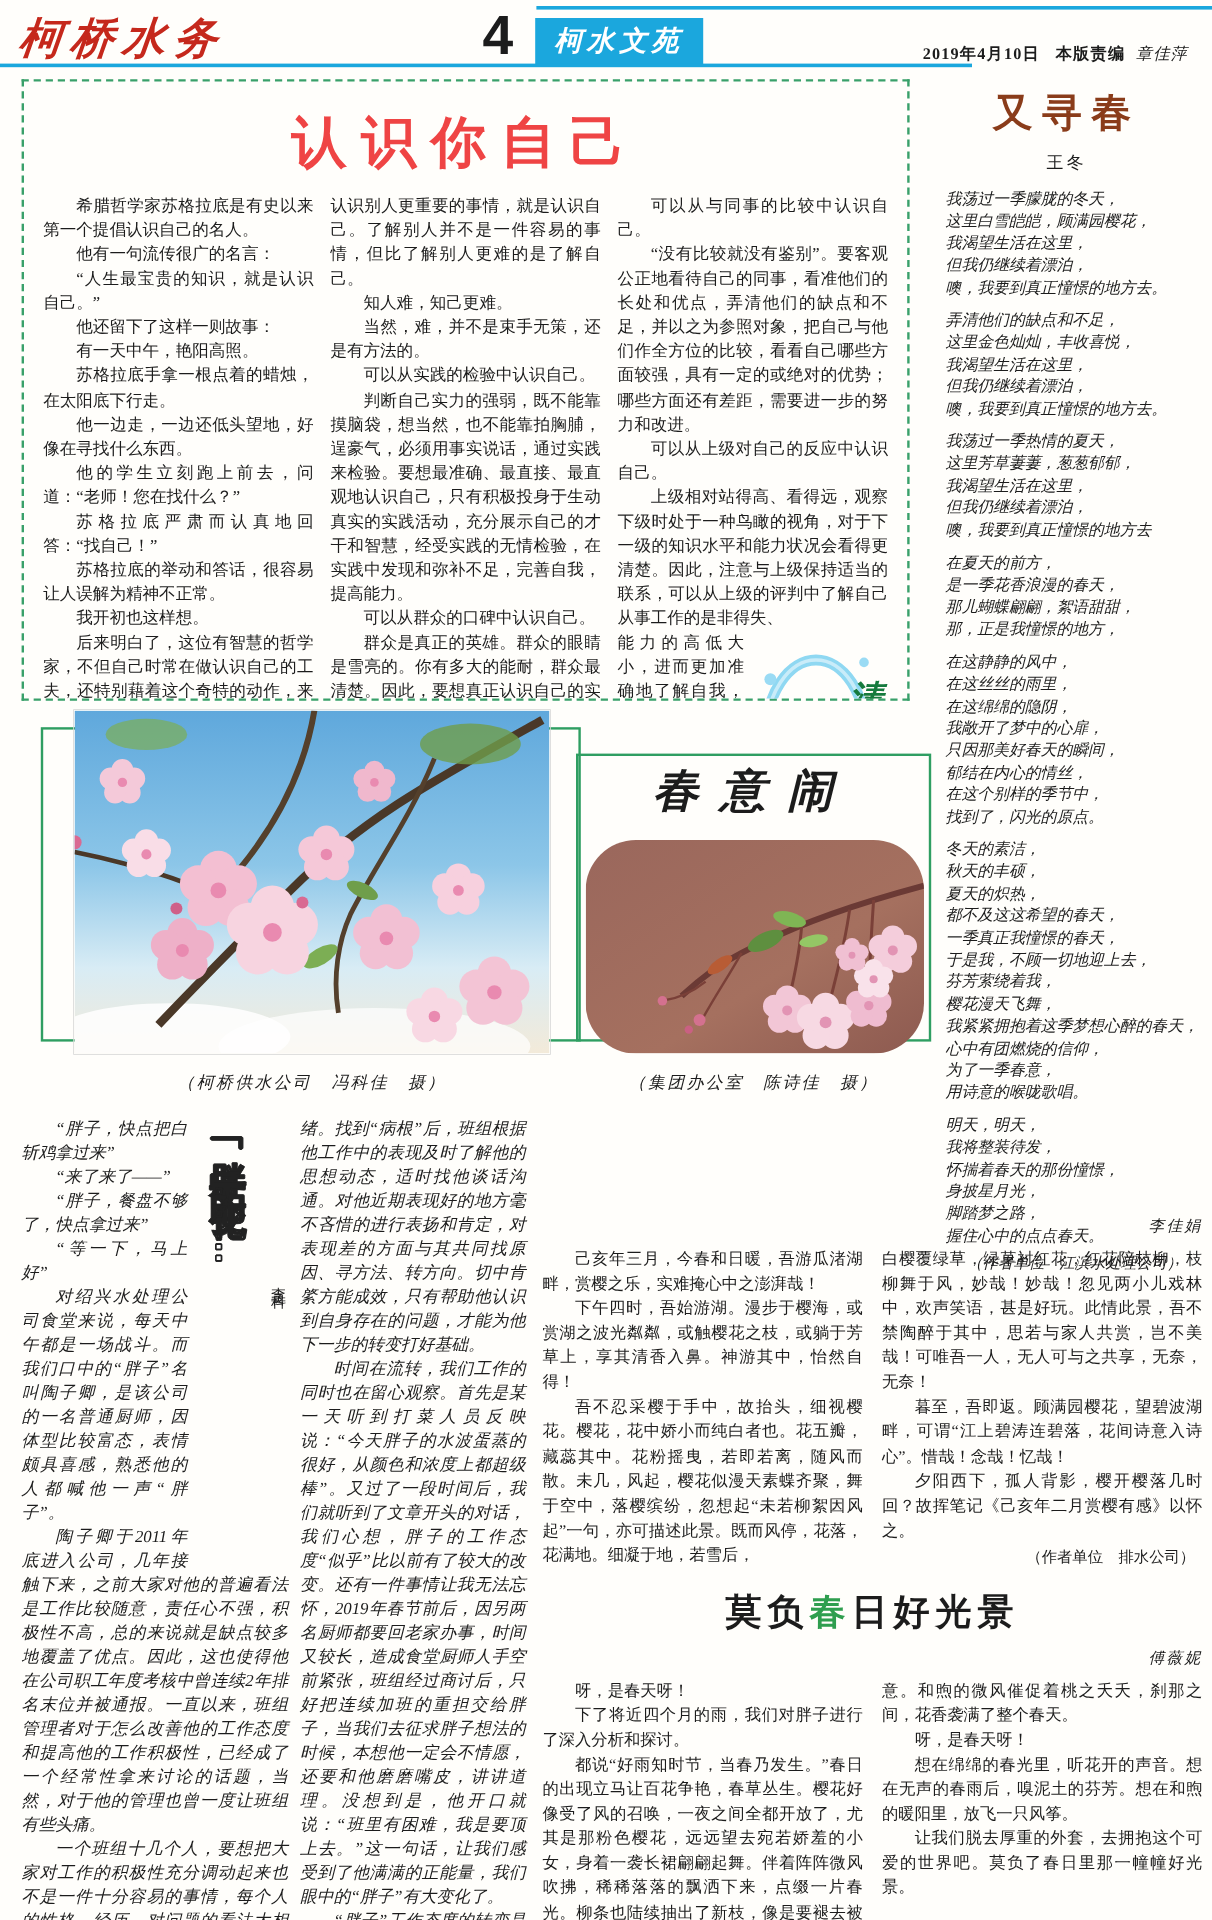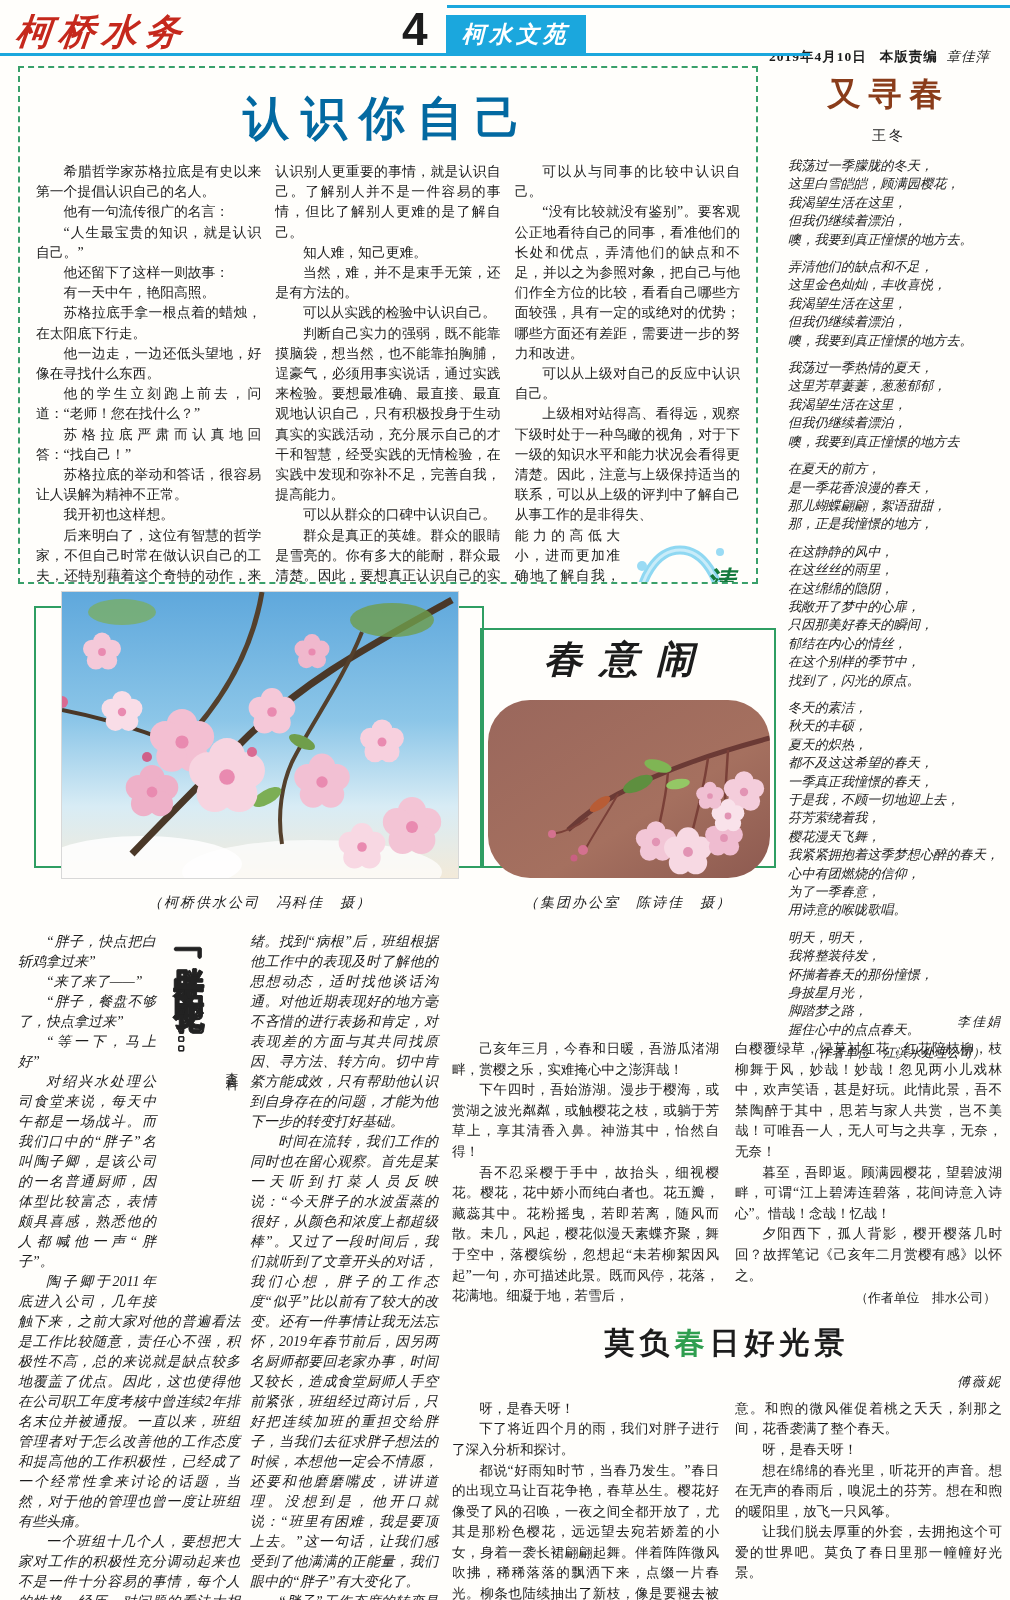--- a/index.html
+++ b/index.html
@@ -8,29 +8,29 @@
   [data-interactable]{cursor:default;}
 
   
   .masthead{position:absolute;left:16px;top:8px;font-size:36px;font-weight:bold;font-style:italic;
             color:#c5281c;letter-spacing:7px;font-family:"Liberation Serif",serif;transform:skewX(-6deg);}
   .hdr-line-top{position:absolute;left:447px;top:5px;width:563px;height:3px;background:#1ba7dd;}
   .page-num{position:absolute;left:402px;top:2px;font-size:46px;font-weight:bold;
             font-family:"Liberation Sans",sans-serif;}
   .section-box{position:absolute;left:446px;top:15px;background:#1ba7dd;color:#fff;
                font-size:23px;font-weight:bold;font-style:italic;padding:4px 16px 5px;letter-spacing:4px;}
-  .date-line{position:absolute;right:20px;top:48px;font-size:13.5px;font-weight:bold;letter-spacing:1px;}
+  .date-line{position:absolute;right:20px;top:36px;font-size:13.5px;font-weight:bold;letter-spacing:1px;}
   .date-line .editor-name{font-style:italic;font-weight:normal;}
   .hdr-line-bottom{position:absolute;left:0;top:53px;width:810px;height:3px;background:#1ba7dd;}
 
   
   .box-main{position:absolute;left:18px;top:66px;width:740px;height:518px;box-sizing:border-box;
             border:2px dashed #39a06a;background:#fffefb;overflow:hidden;}
   .main-title{text-align:center;margin-top:20px;font-family:"Liberation Sans",sans-serif;
-              font-weight:bold;font-size:46px;color:#0369a1;letter-spacing:12px;}
+              font-weight:bold;font-size:46px;color:#ef4444;letter-spacing:12px;}
   .main-author{text-align:center;font-size:14px;margin-top:14px;letter-spacing:4px;}
   .cols3{display:flex;gap:14px;padding:12px 16px 0;}
   .cols3 .col{flex:1;font-size:13.8px;line-height:20.2px;text-align:justify;}
   p.para{margin:0;text-indent:2em;}
   p.para.cont{text-indent:0;}
 
   
   .logo-float{float:right;width:112px;height:168px;margin:2px 0 2px 8px;position:relative;shape-outside:inset(0);}
   .logo-text{position:absolute;right:10px;top:16px;writing-mode:vertical-rl;font-size:28px;
              font-weight:bold;font-style:italic;color:#157a3d;letter-spacing:10px;}

